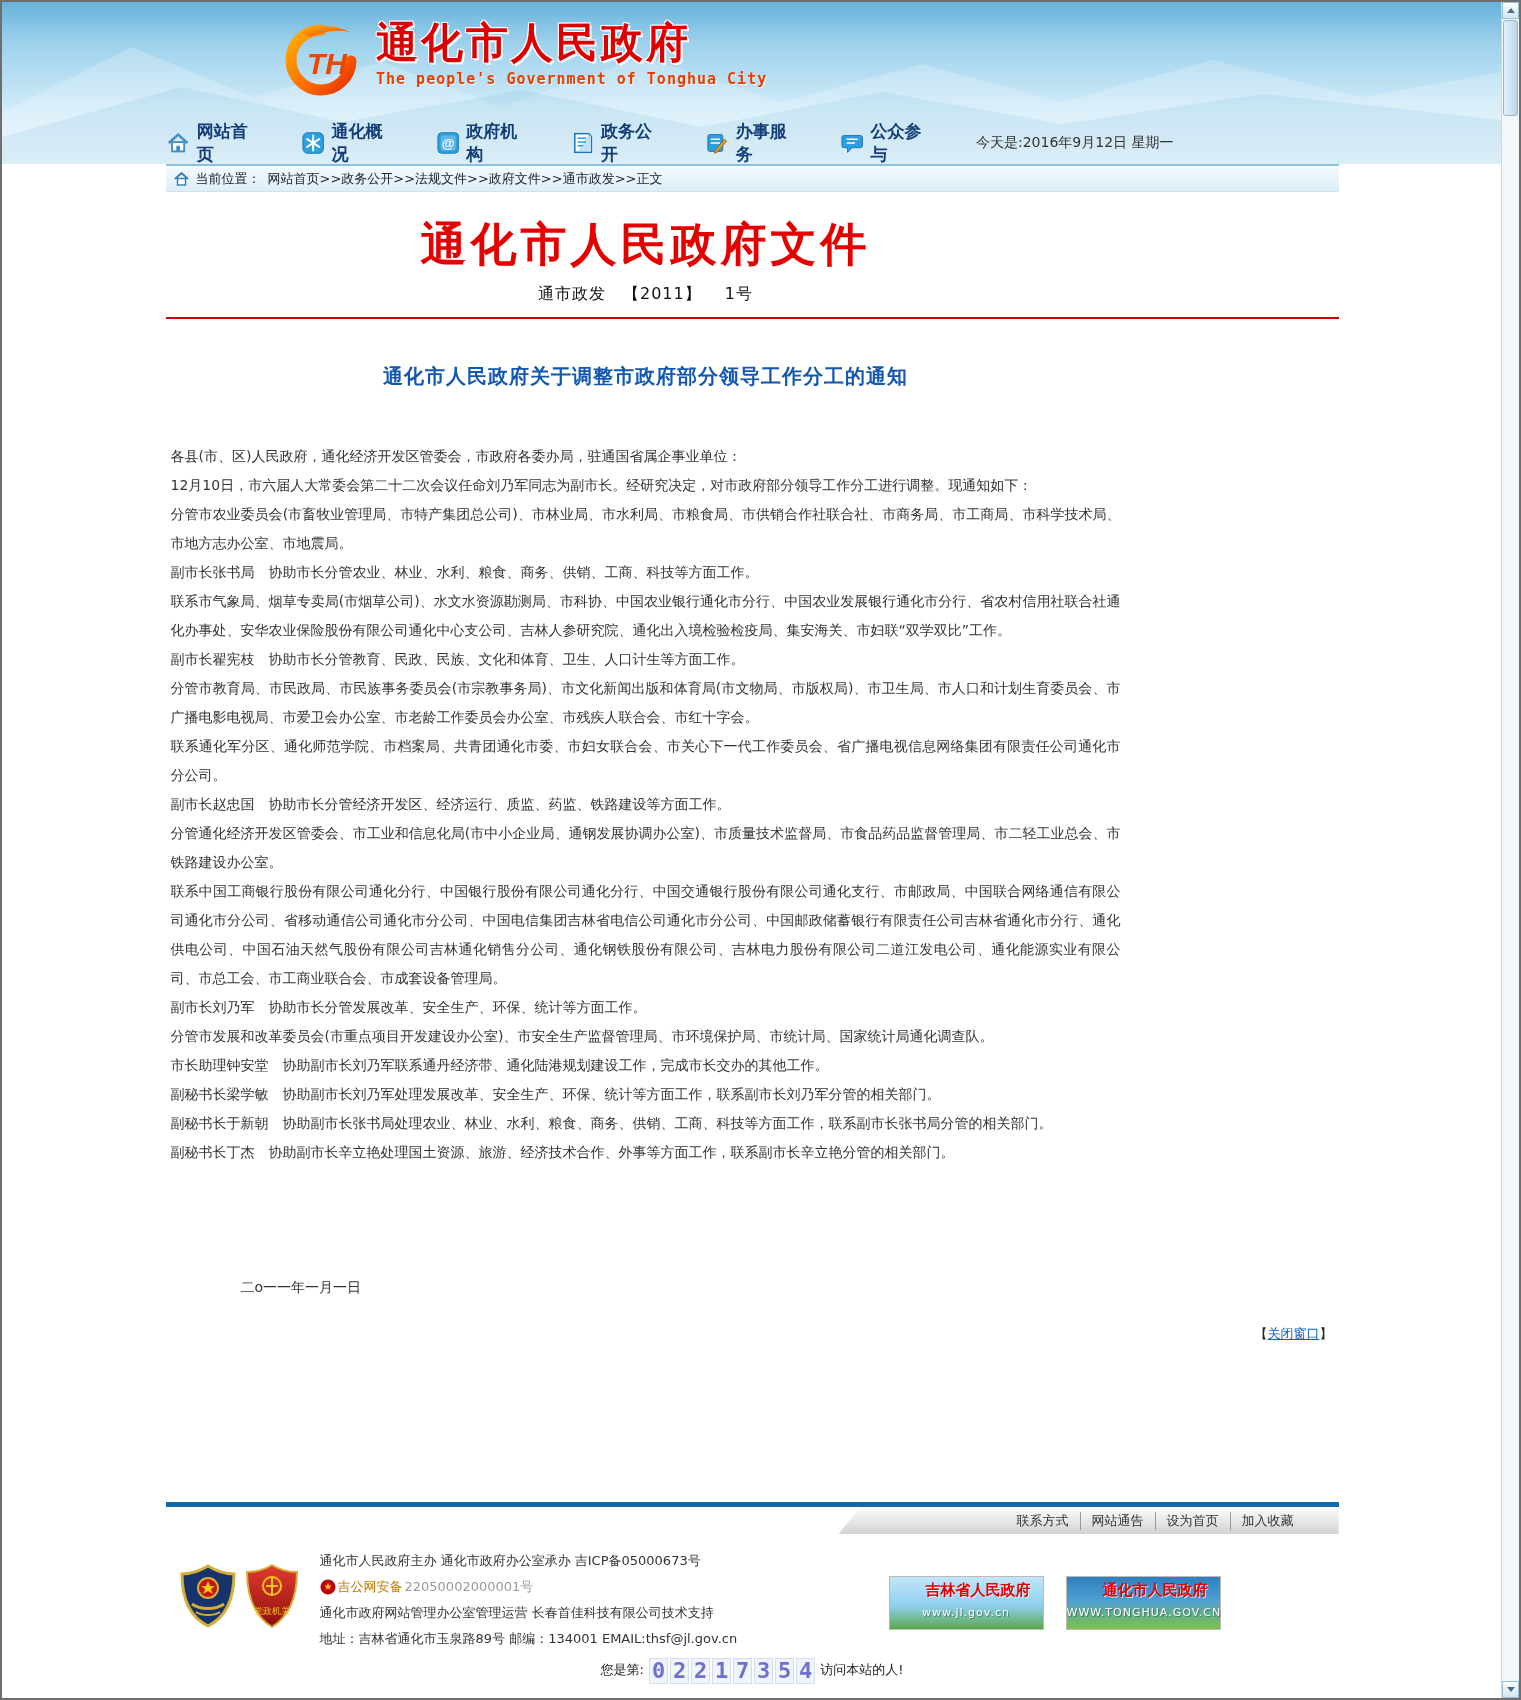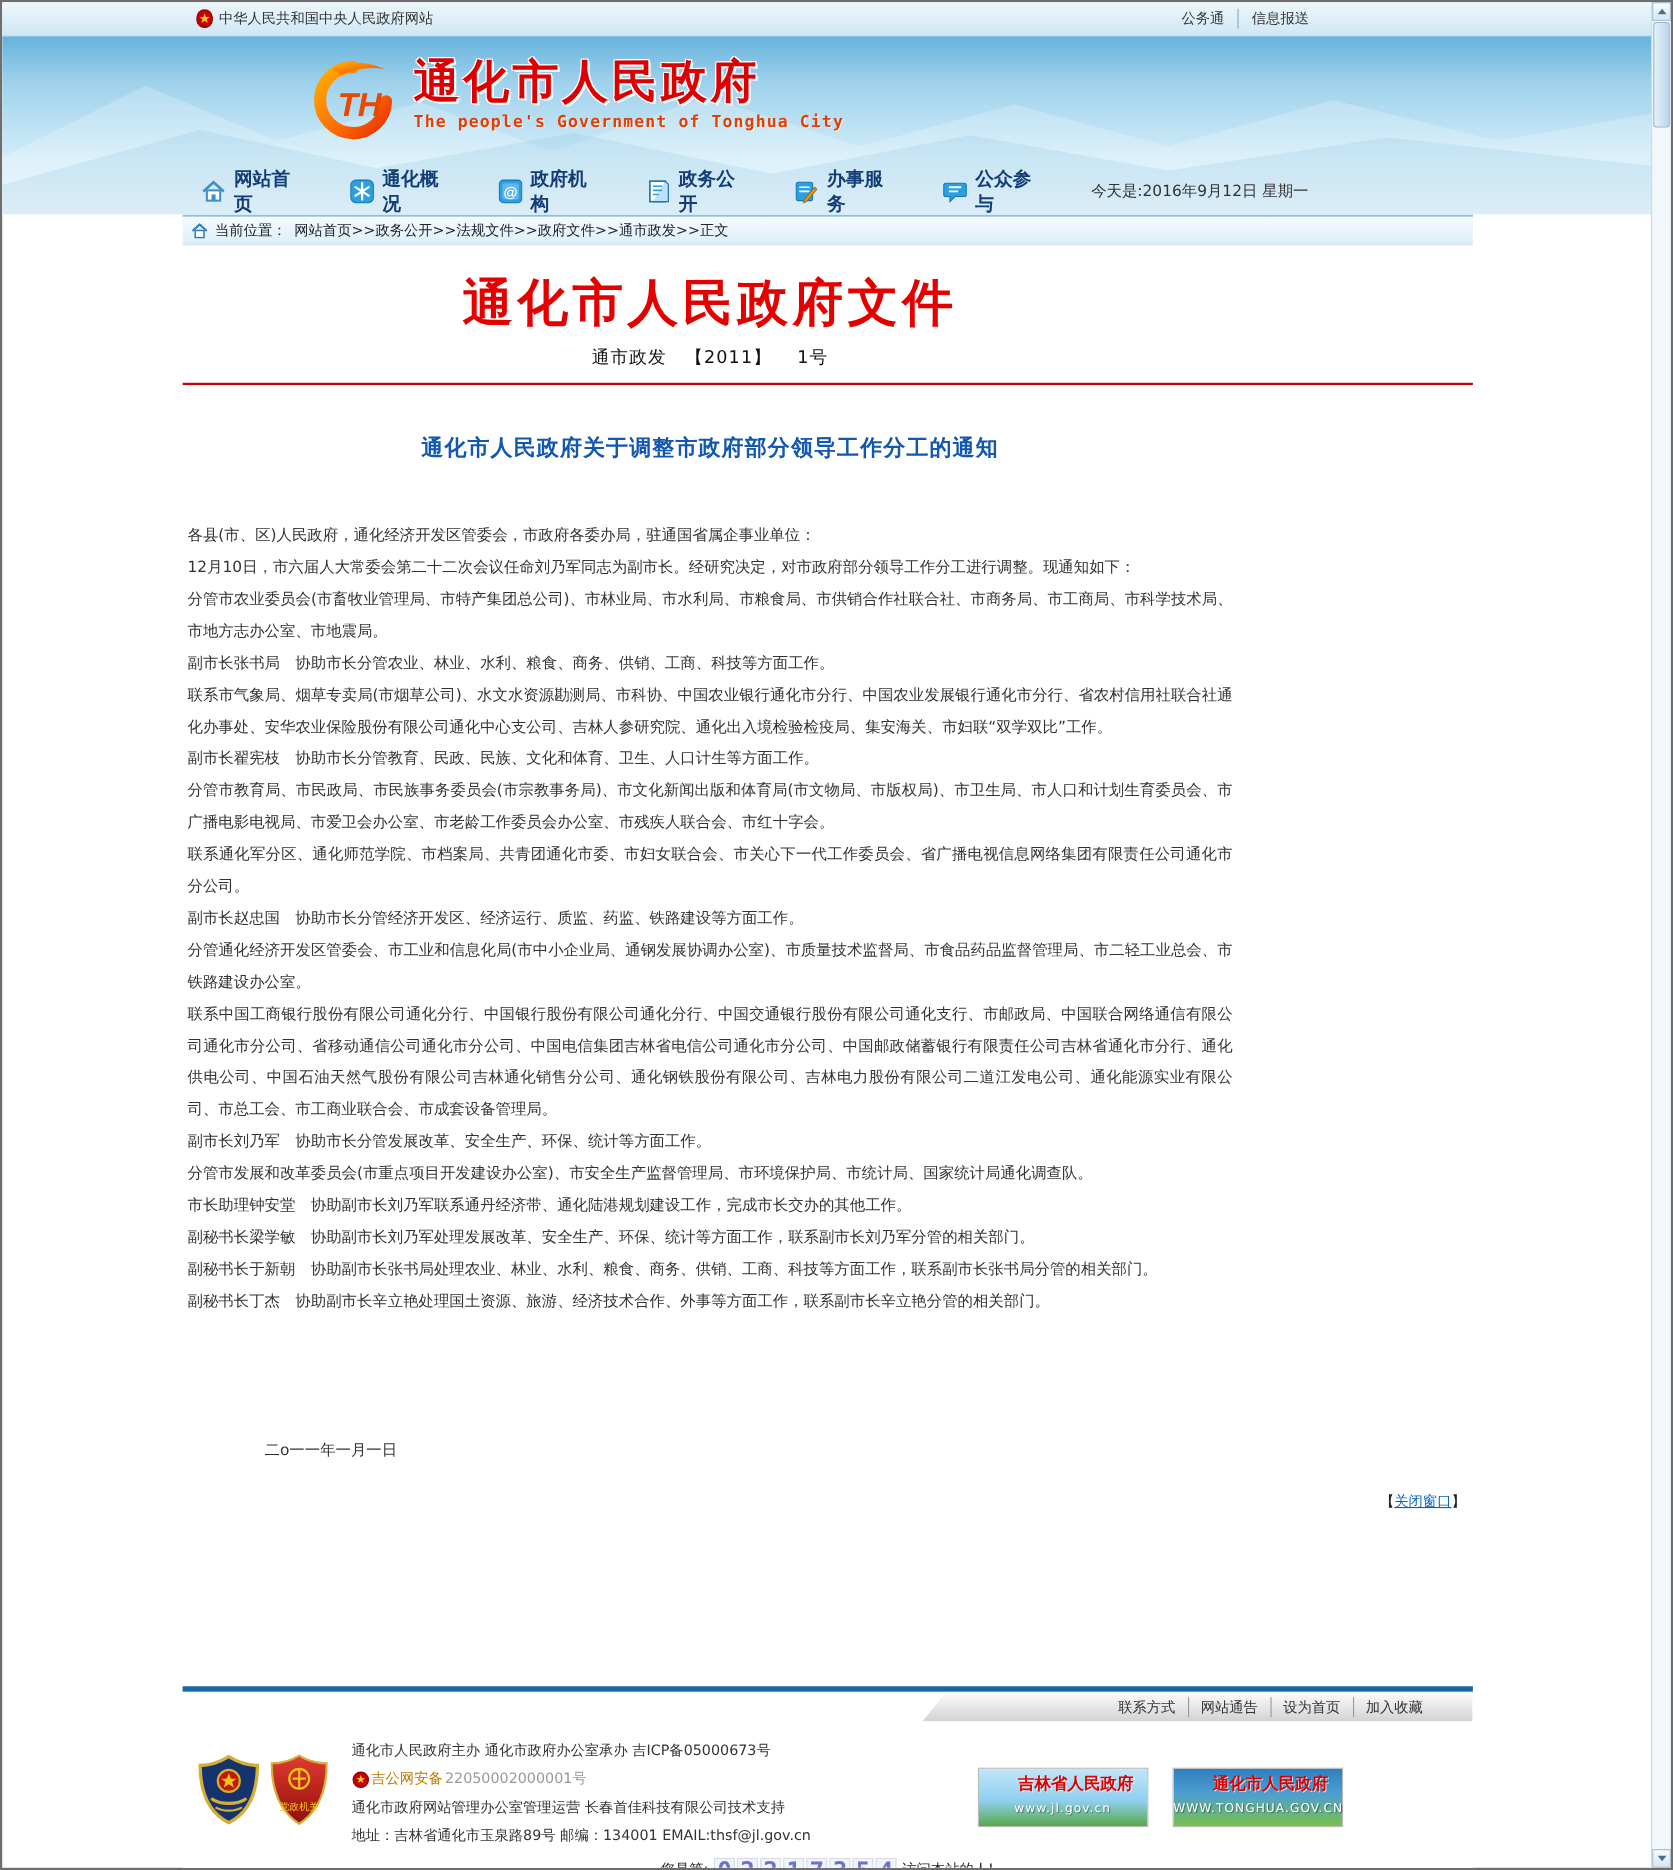--- a/index.html
+++ b/index.html
@@ -16,21 +16,21 @@
   
   .banner{position:relative;height:162px;background:linear-gradient(180deg,#66b2dc 0%,#9fd2ec 26%,#d2ecf9 68%,#ecf7fc 100%);overflow:hidden;}
   .mountains{position:absolute;left:0;top:0;width:100%;height:100%;}
   .brand{position:absolute;left:278px;top:18px;display:flex;align-items:flex-start;}
   .brand-text{margin-left:14px;}
   .site-title{font-size:42px;font-weight:bold;color:#dd0000;letter-spacing:3px;line-height:1.1;
     text-shadow:2px 2px 0 #ffffff,-1px -1px 0 #ffffff,1px -1px 0 #ffffff,-1px 1px 0 #ffffff;cursor:pointer;}
   .site-subtitle{margin-top:4px;font-family:"DejaVu Sans Mono",monospace;font-size:15px;font-weight:bold;color:#e83c00;
     text-shadow:1px 1px 0 rgba(255,255,255,.8);letter-spacing:1px;}
   
-  .nav{position:absolute;left:0;bottom:0;width:100%;height:42px;padding-left:16px;}
+  .nav{position:absolute;left:0;bottom:0;width:100%;height:42px;}
   .nav-inner{width:1173px;margin:0 auto;height:42px;display:flex;align-items:center;}
   .nav-item{display:flex;align-items:center;gap:7px;margin-right:42px;cursor:pointer;}
   .nav-item .lbl{font-size:17px;font-weight:bold;color:#123d75;}
   .nav-date{margin-left:auto;margin-right:165px;font-size:14px;color:#333;white-space:nowrap;}
 
   
   .container{width:1173px;margin:0 auto;background:#fff;}
 
   
   .breadcrumb{height:25px;background:linear-gradient(180deg,#f5fbfe,#ddeef8);border-top:2px solid #8fc0de;border-bottom:1px solid #cfe3f0;
@@ -88,33 +88,20 @@
     border:1px solid #93b7cf;border-radius:3px;box-sizing:border-box;cursor:grab;}
 
   svg text{font-family:"Liberation Sans","DejaVu Sans",sans-serif;}
 </style>
 </head>
 <body>
 
 <div class="viewport">
   <div class="page">
 
-    <div class="topbar">
-      <div class="topbar-left">
-        <svg width="16" height="18" viewBox="0 0 16 18">
-          <rect x="1" y="1" width="14" height="16" rx="7" fill="#c40000" stroke="#8f0000"></rect>
-          <path d="M8 4 L9.2 7.4 L12.8 7.4 L9.9 9.5 L11 13 L8 10.9 L5 13 L6.1 9.5 L3.2 7.4 L6.8 7.4 Z" fill="#f5c518"></path>
-        </svg>
-        <span>中华人民共和国中央人民政府网站</span>
-      </div>
-      <div class="topbar-right">
-        <span>公务通</span>
-        <span>信息报送</span>
-      </div>
-    </div>
 
     <div class="banner">
       <svg class="mountains" viewBox="0 0 1500 162" preserveAspectRatio="none">
         <path d="M0 110 L130 45 L250 95 L380 60 L500 105 L640 55 L780 100 L920 62 L1060 100 L1210 58 L1360 95 L1500 70 L1500 162 L0 162 Z" fill="#ffffff" opacity="0.22"></path>
         <path d="M0 135 L180 85 L340 120 L520 88 L700 125 L880 90 L1060 122 L1260 92 L1500 118 L1500 162 L0 162 Z" fill="#5aa7d8" opacity="0.14"></path>
       </svg>
 
       <div class="brand">
         <svg width="82" height="80" viewBox="0 0 82 80">
           <defs>

